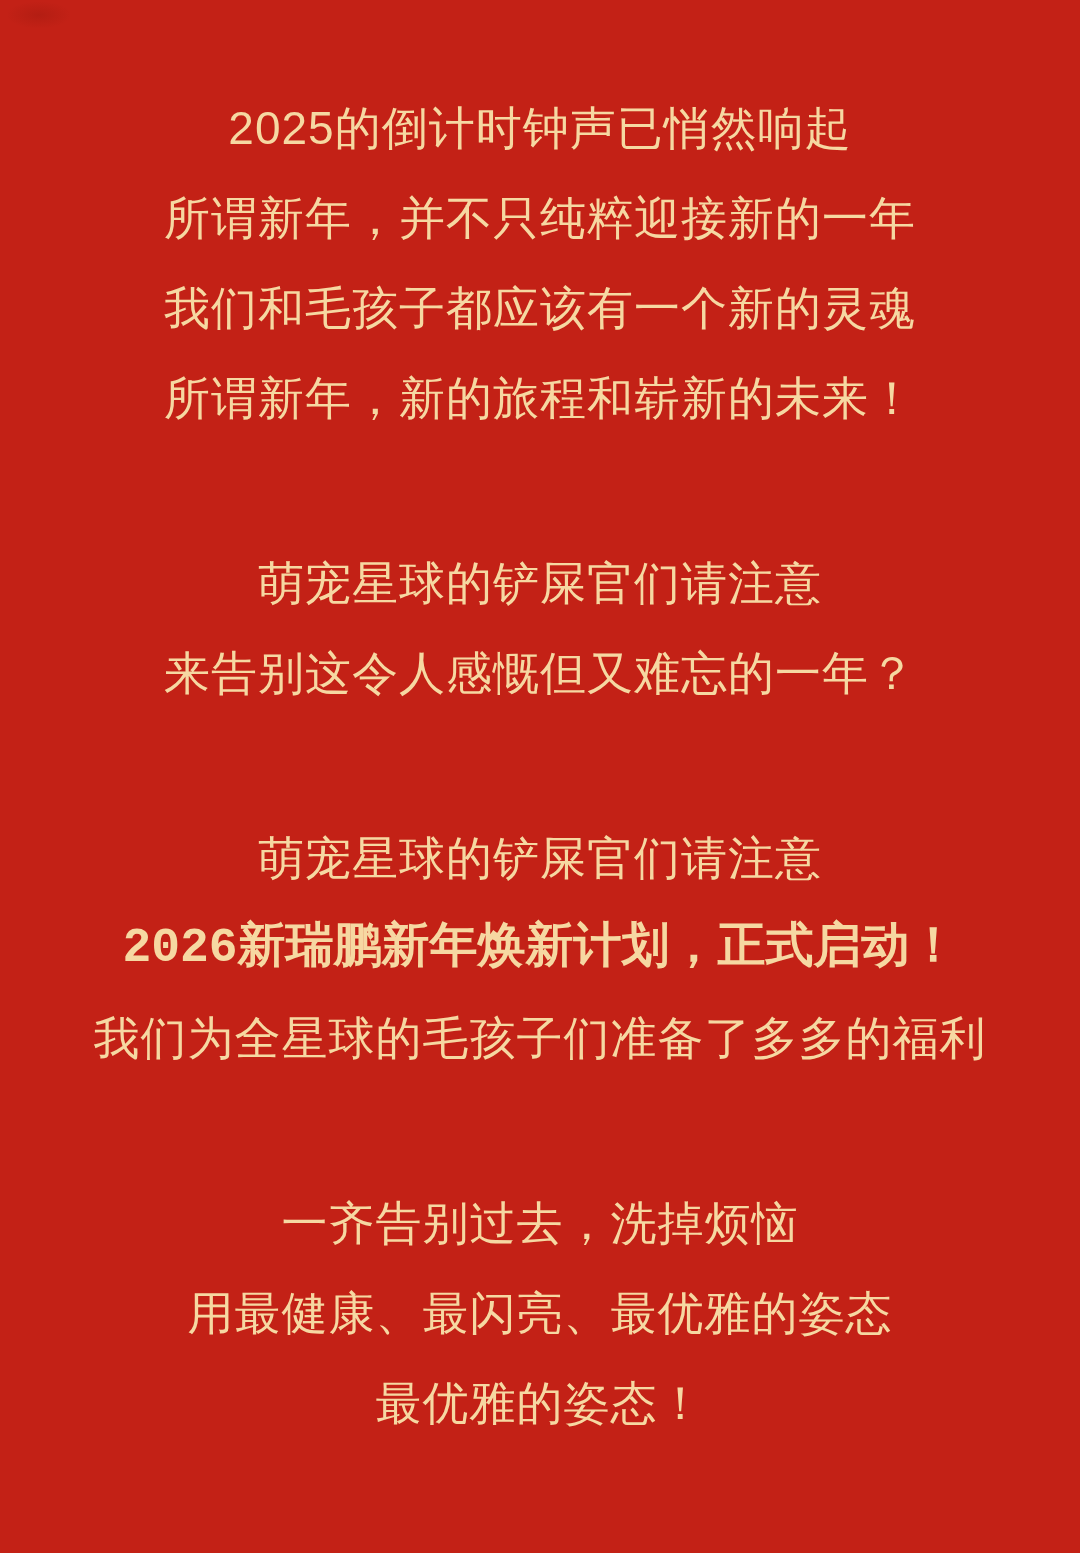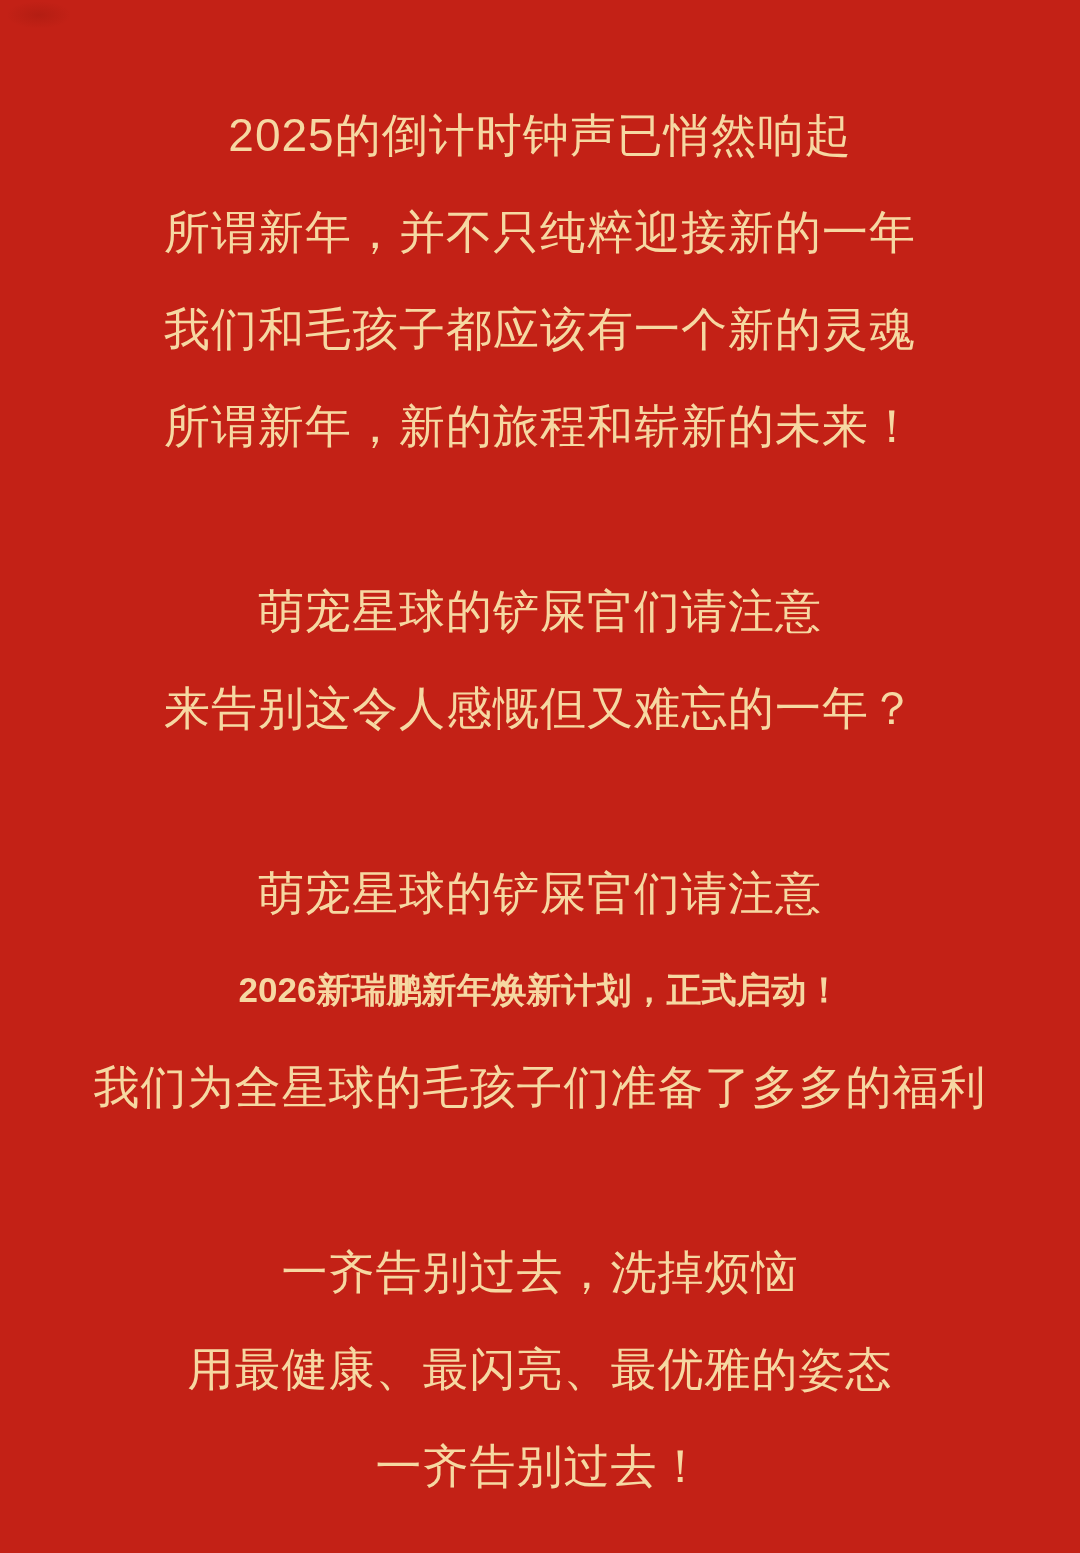--- a/index.html
+++ b/index.html
@@ -24,32 +24,33 @@
     box-sizing: border-box;
     text-align: center;
   }
   .paragraph {
     margin: 0;
   }
   .paragraph + .paragraph {
     margin-top: 95px;
   }
   .line {
-    margin: 7px;
+    margin: 0;
     font-size: 46px;
     line-height: 90px;
     font-weight: 300;
     letter-spacing: 1px;
     color: #f6d8a2;
     white-space: nowrap;
   }
   .line.bold {
     font-weight: bold;
-    font-size: 35px;
+    font-size: 48px;
     letter-spacing: 0px;
+    font-family: Liberation Mono, monospace;
   }
   
   .corner-smudge {
     position: absolute;
     left: 8px;
     top: 2px;
     width: 62px;
     height: 26px;
     background: radial-gradient(ellipse at center, rgba(140,20,10,0.28) 0%, rgba(140,20,10,0.0) 75%);
     pointer-events: none;
@@ -76,16 +77,16 @@
 
   <div class="paragraph">
     <p class="line">萌宠星球的铲屎官们请注意</p>
     <p class="line bold">2026新瑞鹏新年焕新计划，正式启动！</p>
     <p class="line">我们为全星球的毛孩子们准备了多多的福利</p>
   </div>
 
   <div class="paragraph">
     <p class="line">一齐告别过去，洗掉烦恼</p>
     <p class="line">用最健康、最闪亮、最优雅的姿态</p>
-    <p class="line">一齐告别过去！</p>
+    <p class="line">最优雅的姿态！</p>
   </div>
 
 </div>
 
 </body></html>

